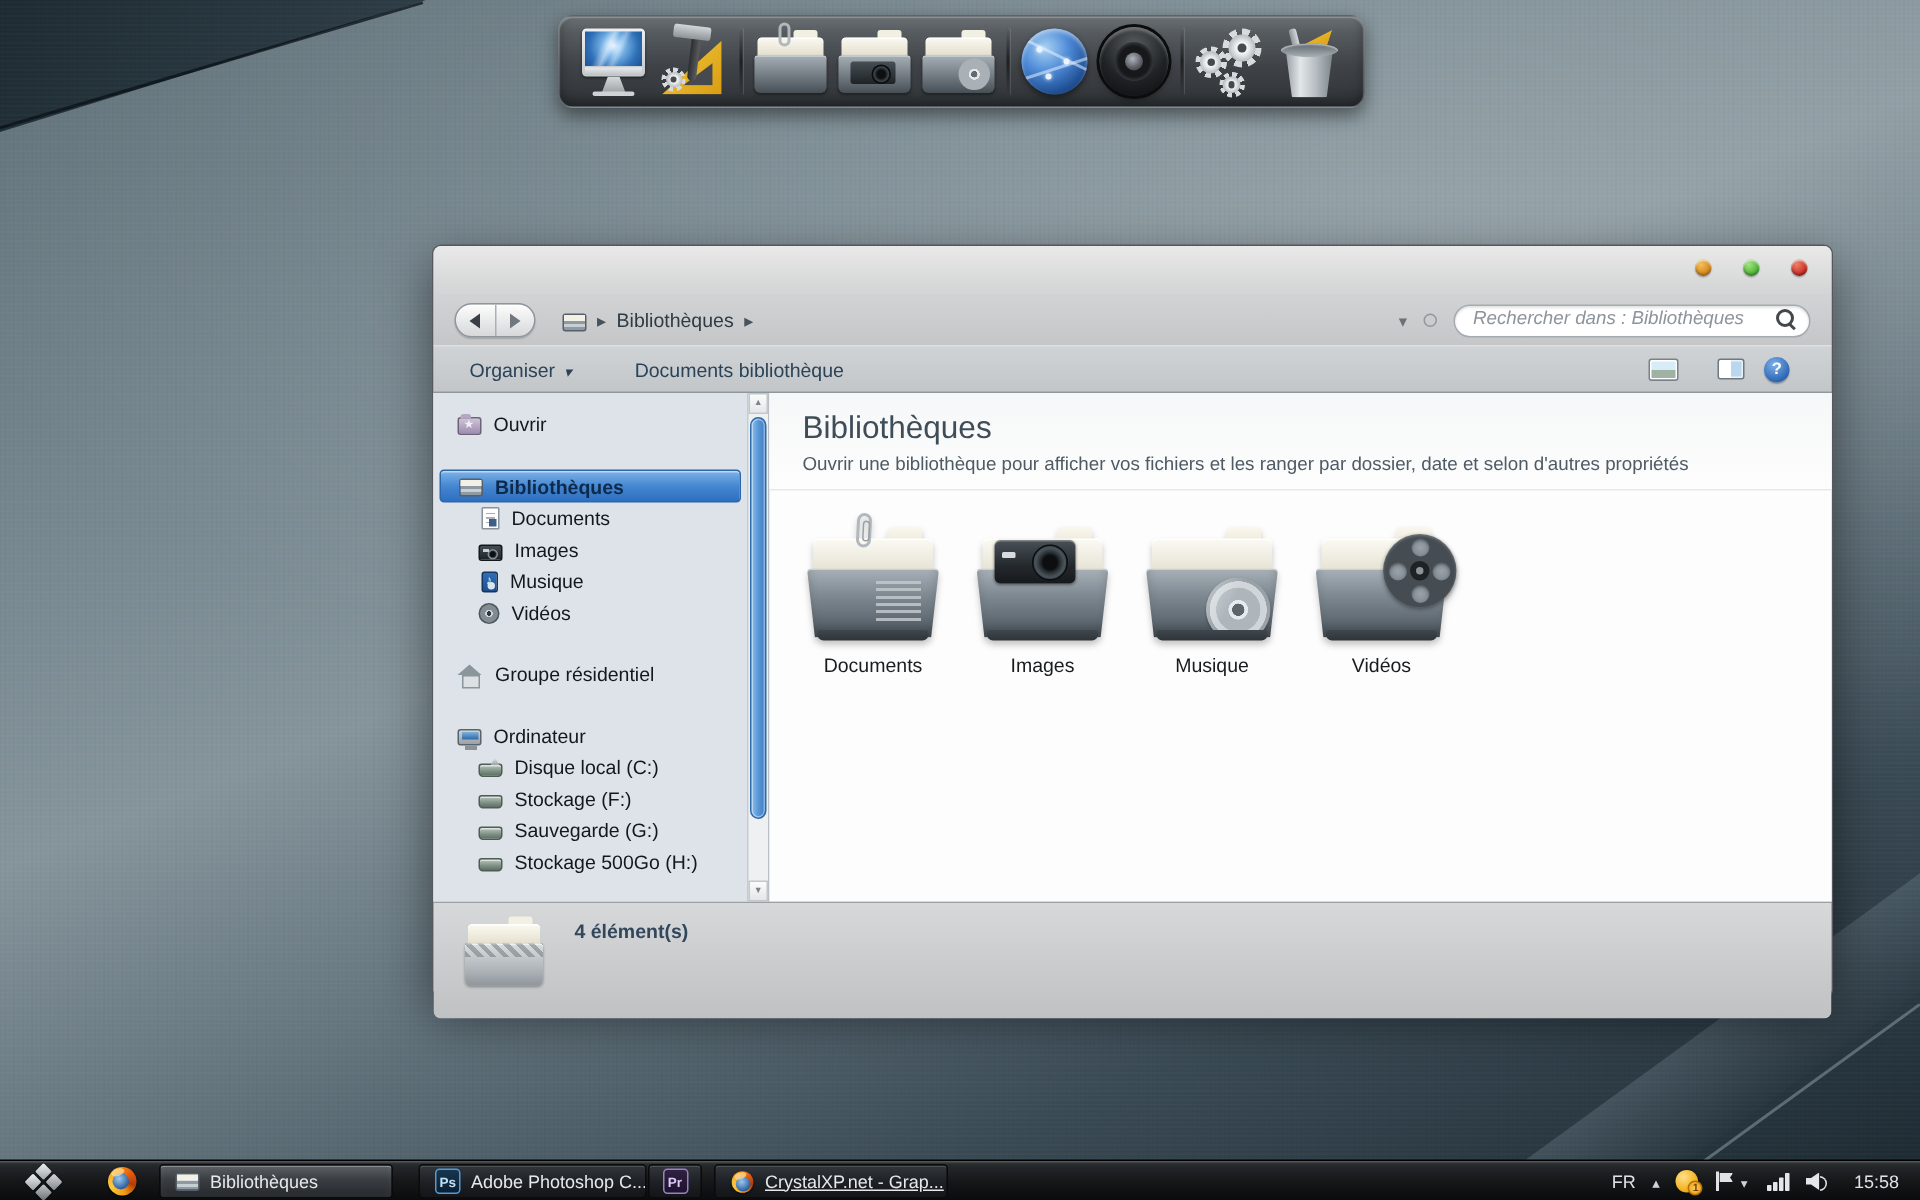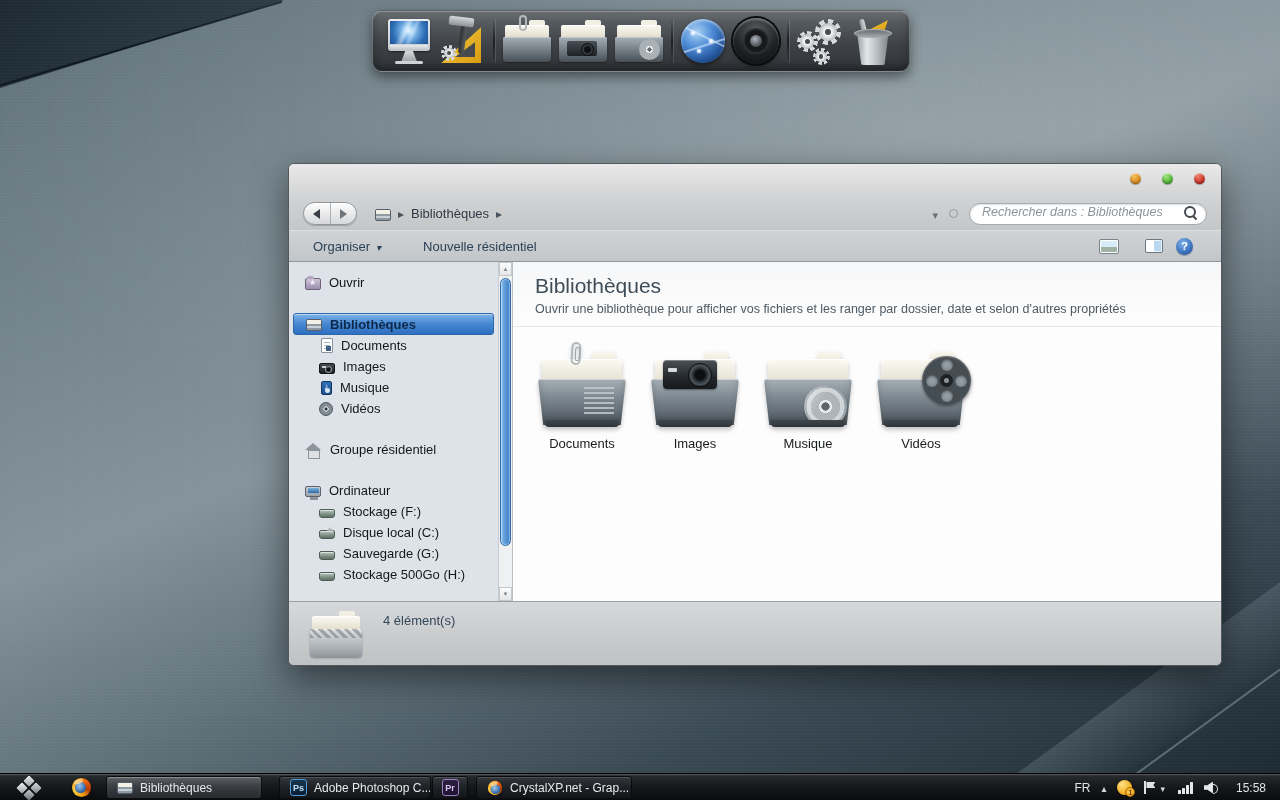--- a/index.html
+++ b/index.html
@@ -252,22 +252,22 @@
     background:linear-gradient(120deg, rgba(255,255,255,.35) 10%, rgba(255,255,255,0) 40%),
       radial-gradient(circle,#5d666d 0 13%, #e6eaec 14% 21%, #aeb6bc 22% 48%, #cfd5d9 49% 62%, #99a2a9 63% 100%); }
   .em-reel { position:absolute; top:5px; right:-5px; width:49px; height:49px; border-radius:50%;
     background:radial-gradient(circle,#454c52 0 100%);
     box-shadow:inset 0 1px 2px rgba(255,255,255,.25), 0 1px 3px rgba(0,0,0,.4); }
   .reel-h { position:absolute; width:12px; height:12px; border-radius:50%;
     background:radial-gradient(circle,#9aa3aa,#767f86); box-shadow:inset 0 1px 2px rgba(0,0,0,.4); }
   .reel-hub { position:absolute; left:18px; top:18px; width:13px; height:13px; border-radius:50%; background:#1e2225; }
   .reel-hub::before { content:""; position:absolute; inset:4px; border-radius:50%; background:#8b949b; }
 
-  .statusbar { position:relative; height:64px; border-top:1px solid #9aa0a4; border-radius:0 0 5px 5px;
-    background:linear-gradient(#d6d8d9,#bfc1c3); }
+  .statusbar { position:relative; height:78px; border-top:1px solid #9aa0a4; border-radius:0 0 5px 5px;
+    background:linear-gradient(#d6d8d9,#bfc1c3);font-weight:bold; }
   .status-folder { position:absolute; left:21px; top:9px; width:52px; height:46px; }
   .sf-tab { position:absolute; top:0; right:7px; width:16px; height:8px; border-radius:2px 2px 0 0; background:#f2efe3; }
   .sf-lid { position:absolute; top:5px; left:2px; right:2px; height:16px; border-radius:3px 3px 0 0;
     background:linear-gradient(#fbf9f1,#e0dbc9); box-shadow:inset 0 1px 0 #fff; }
   .sf-front { position:absolute; left:0; right:0; bottom:0; height:28px; border-radius:2px 2px 4px 4px;
     background:linear-gradient(#dadedf,#a9afb4 70%,#8f969b); box-shadow:inset 0 1px 0 rgba(255,255,255,.6), 0 1px 2px rgba(0,0,0,.35); }
   .sf-front::before { content:""; position:absolute; top:0; left:0; right:0; height:9px;
     background:repeating-linear-gradient(45deg, rgba(80,92,102,.4) 0 3px, transparent 3px 6px); }
   .status-text { position:absolute; left:94px; top:11px; font-size:13px; color:#33475c; }
 
@@ -289,21 +289,21 @@
   .ff-ball::after { content:""; position:absolute; left:2px; top:1px; width:9px; height:5px; border-radius:50%;
     background:rgba(255,230,170,.65); transform:rotate(-20deg); }
   .tb-ff { position:absolute; left:72px; top:4px; }
   .tb-btn { position:absolute; top:2px; height:23px; border-radius:3px; border:1px solid #0a0b0c;
     background:linear-gradient(180deg,#33373b,#1e2125 50%,#131518);
     box-shadow:inset 0 1px 0 rgba(255,255,255,.14);
     display:flex; align-items:center; gap:7px; padding:0 10px; font-size:12px; color:#e6e9eb; white-space:nowrap; overflow:hidden; }
   .tb-btn.active { background:linear-gradient(180deg,#5b6065,#3a3e43 45%,#24272b);
     box-shadow:inset 0 1px 0 rgba(255,255,255,.28), inset 0 0 6px rgba(255,255,255,.06); }
   .tb-b1 { left:106px; width:156px; } .tb-b2 { left:279px; width:152px; }
-  .tb-b3 { left:432px; width:36px; justify-content:center; } .tb-b4 { left:476px; width:156px; }
+  .tb-b3 { left:432px; width:36px; justify-content:center; } .tb-b4 { left:476px; width:156px;text-decoration:underline; }
   .si-lib.tb { margin-top:0; }
   .ps-badge, .pr-badge { flex:none; width:17px; height:17px; border-radius:3px; display:flex; align-items:center;
     justify-content:center; font-size:9px; font-weight:bold; }
   .ps-badge { background:linear-gradient(#17364f,#0c1f33); border:1px solid #4e9cd8; color:#bfe1f8; }
   .pr-badge { background:linear-gradient(#2f2140,#1d1230); border:1px solid #9b7fc4; color:#ddc8f5; }
   .ff-mini { transform:scale(.9); }
   .tray { position:absolute; right:0; top:0; height:27px; display:flex; align-items:center; gap:11px; padding-right:14px;
     color:#dfe3e6; font-size:12px; }
   .tray-up::before { content:"\25B4"; font-size:10px; color:#cfd4d8; }
   .coin { position:relative; width:15px; height:15px; border-radius:50%;
@@ -447,21 +447,21 @@
         </div>
       </div>
     </div>
 
     <div class="cmdbar">
       <span class="cmd">
         <span>Organiser</span>
         <i class="caret"></i>
       </span>
       <span class="cmd">
-        <span>Nouvelle résidentiel</span>
+        <span>Documents bibliothèque</span>
       </span>
       <div class="cmd-right">
         <span class="ic-views"></span>
         <i class="caret"></i>
         <span class="ic-pane"></span>
         <span class="ic-help"></span>
       </div>
     </div>
 
     <div class="winbody">
@@ -495,26 +495,26 @@
         <div class="sb-item">
           <span class="si si-home"></span>
           <span>Groupe résidentiel</span>
         </div>
         <div class="sb-gap"></div>
         <div class="sb-item">
           <span class="si si-pc"></span>
           <span>Ordinateur</span>
         </div>
         <div class="sb-item child">
+          <span class="si si-hdd sys"></span>
+          <span>Disque local (C:)</span>
+        </div>
+        <div class="sb-item child">
           <span class="si si-hdd"></span>
           <span>Stockage (F:)</span>
-        </div>
-        <div class="sb-item child">
-          <span class="si si-hdd sys"></span>
-          <span>Disque local (C:)</span>
         </div>
         <div class="sb-item child">
           <span class="si si-hdd"></span>
           <span>Sauvegarde (G:)</span>
         </div>
         <div class="sb-item child">
           <span class="si si-hdd"></span>
           <span>Stockage 500Go (H:)</span>
         </div>
         <div class="sb-scroll">

